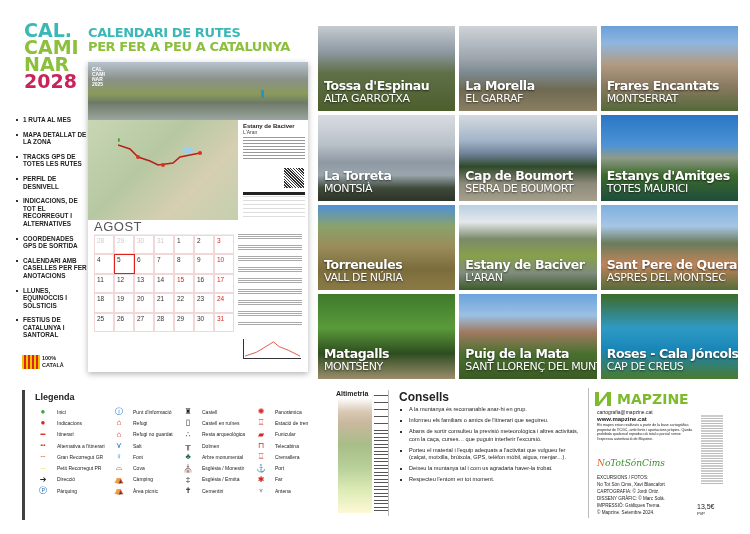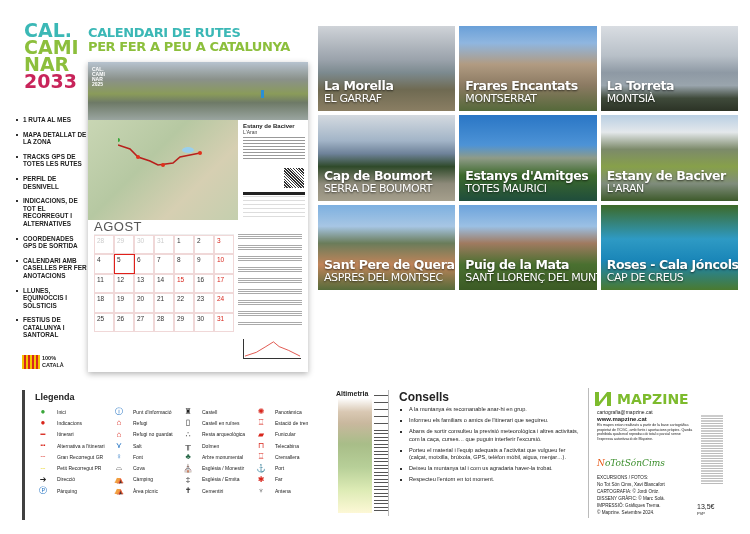--- a/index.html
+++ b/index.html
@@ -74,21 +74,21 @@
 #price{position:absolute;left:108px;top:115px;font-size:7px}
 #pvp{position:absolute;left:108px;top:123px;font-size:4px}
 </style>
 </head>
 <body>
 
 <div id="logo" class="abs">
   <div class="l1">CAL.</div>
   <div class="l2">CAMI</div>
   <div class="l3">NAR</div>
-  <div class="l4">2033</div>
+  <div class="l4">2028</div>
 </div>
 <div id="subtitle" class="abs">
   <div class="s1">CALENDARI DE RUTES</div>
   <div class="s2">PER FER A PEU A CATALUNYA</div>
 </div>
 
 <ul id="features" class="abs">
   <li>1 RUTA AL MES</li>
   <li>MAPA DETALLAT DE LA ZONA</li>
   <li>TRACKS GPS DE TOTES LES RUTES</li>
@@ -167,47 +167,59 @@
       <div class="cd red">31</div>
     </div>
   <div id="cal-mark" class="abs"></div>
   <div id="cal-notes" class="abs"></div>
   <svg id="cal-prof" class="abs" viewBox="0 0 58 20">
     <path d="M0 18 L12 14 L22 8 L30 3 L36 8 L46 12 L58 18" stroke="#d8261c" stroke-width="0.8" fill="none"></path>
   </svg>
 </div>
 
 <div id="grid" class="abs">
+    <div class="tile" style="background: linear-gradient(rgb(197, 203, 209) 0%, rgb(143, 154, 163) 30%, rgb(95, 112, 72) 55%, rgb(76, 94, 44) 100%);">
+      <div class="nm">Tossa d'Espinau</div>
+      <div class="rg">ALTA GARROTXA</div>
+    </div>
     <div class="tile" style="background: linear-gradient(rgb(207, 211, 216) 0%, rgb(154, 162, 171) 40%, rgb(124, 138, 143) 55%, rgb(111, 106, 82) 75%, rgb(138, 126, 99) 100%);">
       <div class="nm">La Morella</div>
       <div class="rg">EL GARRAF</div>
     </div>
     <div class="tile" style="background: linear-gradient(rgb(106, 160, 216) 0%, rgb(143, 182, 224) 20%, rgb(177, 155, 130) 45%, rgb(139, 122, 98) 70%, rgb(85, 105, 58) 100%);">
       <div class="nm">Frares Encantats</div>
       <div class="rg">MONTSERRAT</div>
     </div>
     <div class="tile" style="background: linear-gradient(rgb(217, 221, 226) 0%, rgb(184, 192, 200) 35%, rgb(142, 153, 164) 55%, rgb(154, 165, 173) 70%, rgb(63, 74, 58) 85%, rgb(44, 51, 38) 100%); padding-left: 19px;">
       <div class="nm">La Torreta</div>
       <div class="rg">MONTSIÀ</div>
     </div>
     <div class="tile" style="background: linear-gradient(rgb(212, 218, 224) 0%, rgb(162, 180, 199) 30%, rgb(110, 130, 153) 45%, rgb(47, 74, 42) 60%, rgb(142, 138, 122) 80%, rgb(165, 159, 140) 100%);">
       <div class="nm">Cap de Boumort</div>
       <div class="rg">SERRA DE BOUMORT</div>
     </div>
     <div class="tile" style="background: linear-gradient(rgb(42, 118, 197) 0%, rgb(77, 147, 214) 35%, rgb(143, 155, 136) 50%, rgb(61, 106, 44) 70%, rgb(31, 77, 60) 100%);">
       <div class="nm">Estanys d'Amitges</div>
       <div class="rg">TOTES MAURICI</div>
     </div>
+    <div class="tile" style="background: linear-gradient(rgb(79, 145, 216) 0%, rgb(138, 163, 106) 25%, rgb(154, 139, 90) 50%, rgb(123, 109, 60) 75%, rgb(138, 122, 69) 100%);">
+      <div class="nm">Torreneules</div>
+      <div class="rg">VALL DE NÚRIA</div>
+    </div>
     <div class="tile" style="background: linear-gradient(rgb(185, 207, 227) 0%, rgb(228, 232, 235) 20%, rgb(124, 138, 106) 40%, rgb(135, 160, 74) 60%, rgb(127, 140, 124) 80%, rgb(61, 90, 42) 100%);">
       <div class="nm">Estany de Baciver</div>
       <div class="rg">L'ARAN</div>
     </div>
     <div class="tile" style="background: linear-gradient(rgb(125, 176, 224) 0%, rgb(167, 198, 228) 25%, rgb(106, 124, 90) 45%, rgb(192, 132, 90) 70%, rgb(86, 107, 58) 100%);">
       <div class="nm">Sant Pere de Queralt</div>
       <div class="rg">ASPRES DEL MONTSEC</div>
+    </div>
+    <div class="tile" style="background: linear-gradient(rgb(63, 122, 44) 0%, rgb(90, 154, 58) 40%, rgb(46, 77, 32) 70%, rgb(155, 141, 108) 100%);">
+      <div class="nm">Matagalls</div>
+      <div class="rg">MONTSENY</div>
     </div>
     <div class="tile" style="background: linear-gradient(rgb(108, 163, 220) 0%, rgb(155, 192, 228) 25%, rgb(160, 122, 96) 45%, rgb(74, 112, 48) 70%, rgb(59, 90, 37) 100%);">
       <div class="nm">Puig de la Mata</div>
       <div class="rg">SANT LLORENÇ DEL MUNT</div>
     </div>
     <div class="tile" style="background: linear-gradient(rgb(61, 106, 40) 0%, rgb(46, 154, 196) 40%, rgb(26, 134, 184) 65%, rgb(74, 122, 48) 100%);">
       <div class="nm">Roses - Cala Jóncols</div>
       <div class="rg">CAP DE CREUS</div>
     </div>
   </div>

